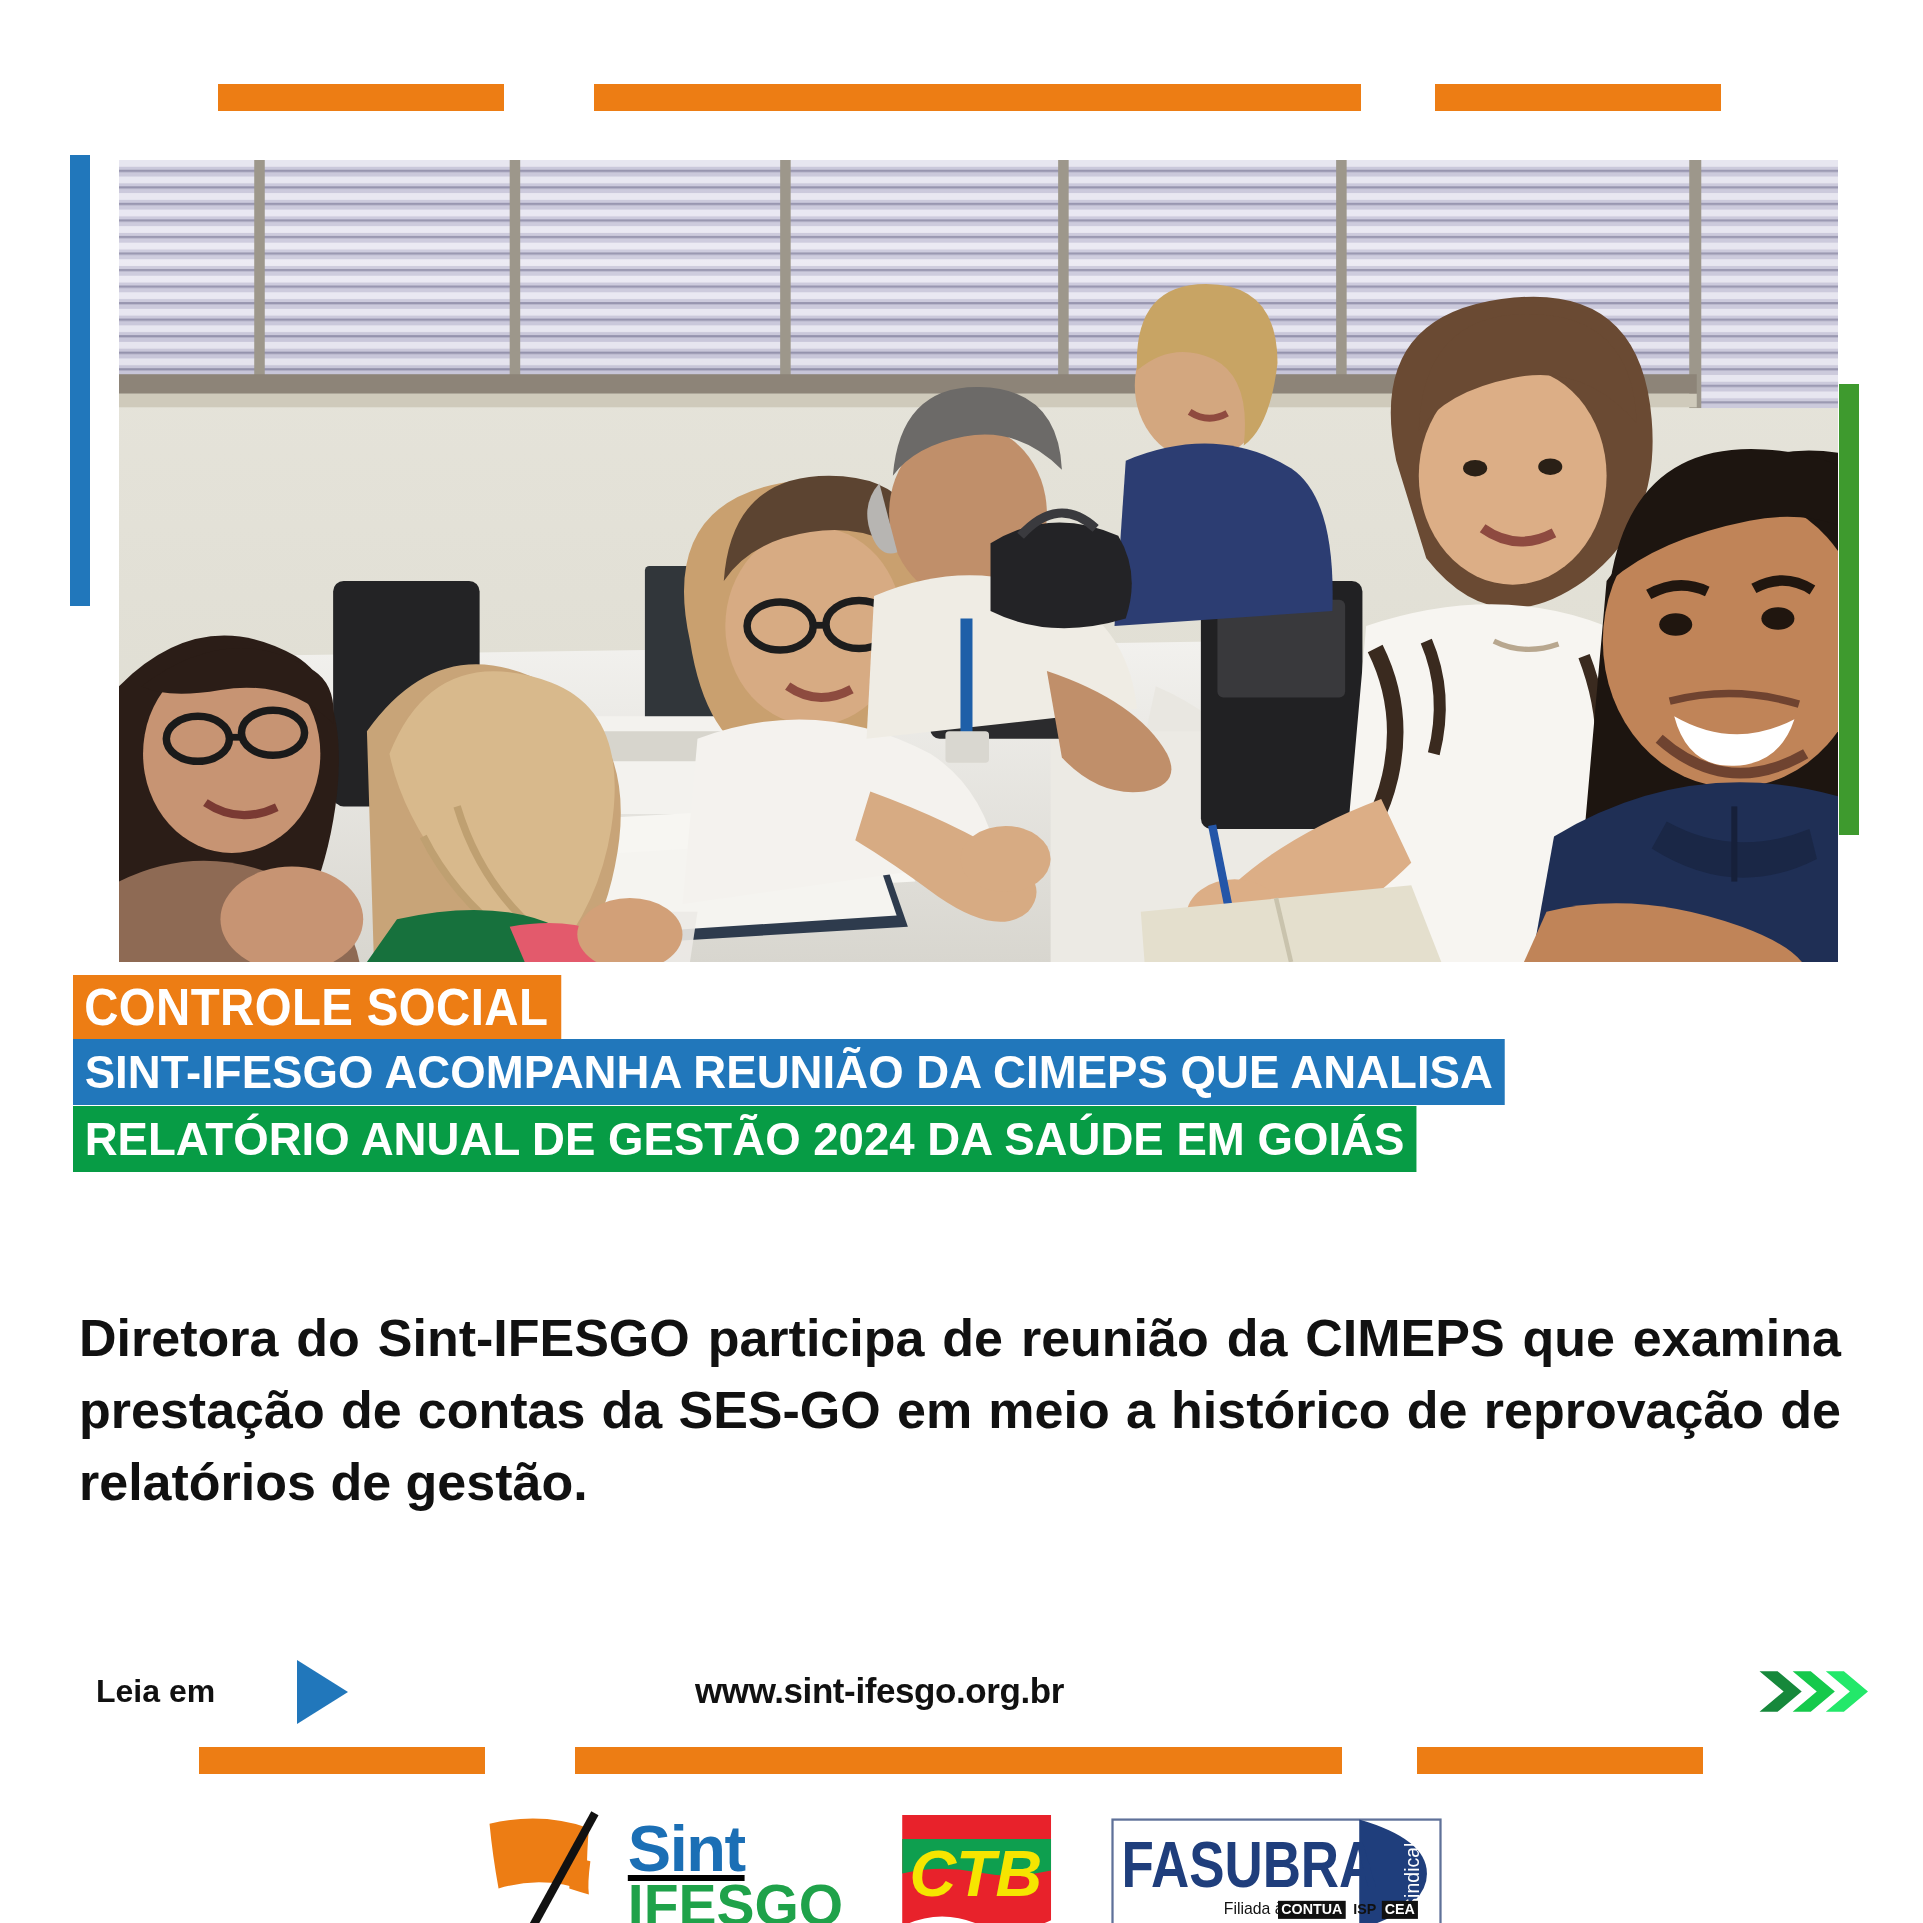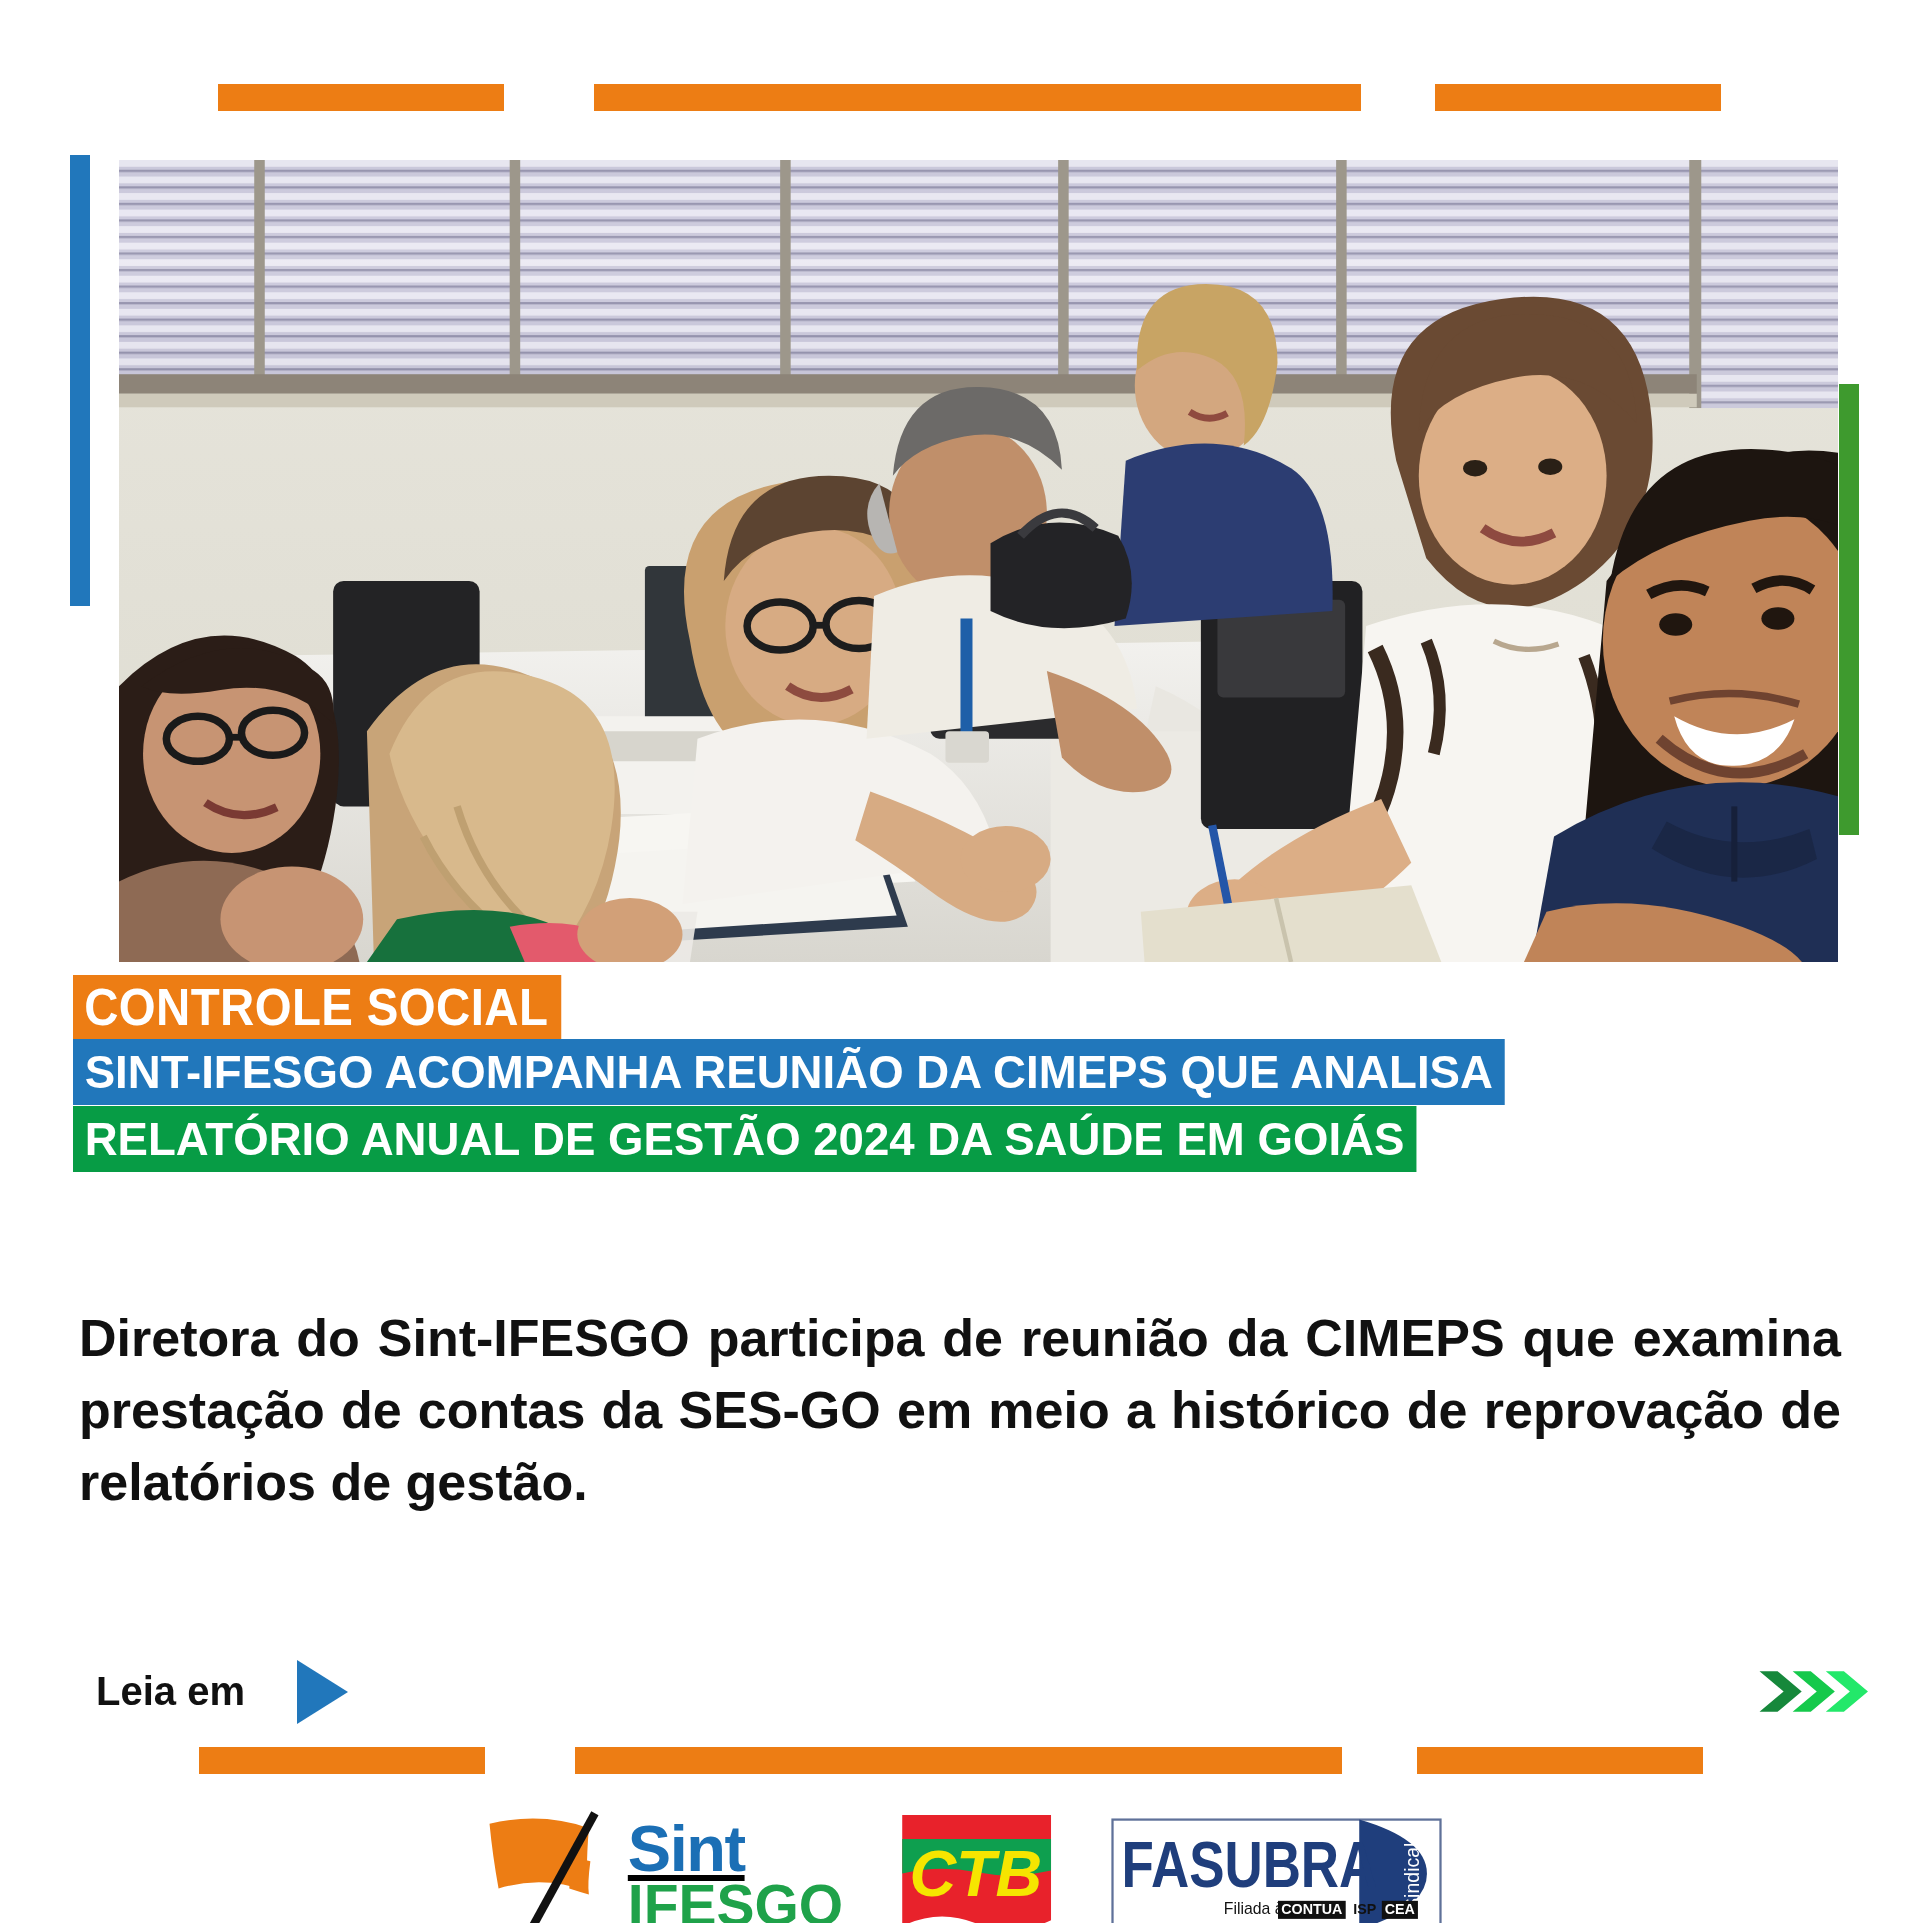--- a/index.html
+++ b/index.html
@@ -65,21 +65,21 @@
     position:absolute;left:79px;top:1278px;width:1762px;
     font-size:52px;font-weight:bold;line-height:1.38;
     color:#111111;text-align:justify;
     text-justify:inter-word;
   }
   .body-copy p{margin:0;}
 
   
   .leia{
     position:absolute;left:96px;top:1644px;
-    font-size:40px;font-weight:bold;color:#111;line-height:45px;
+    font-size:32px;font-weight:bold;color:#111;line-height:45px;
   }
   .play-tri{
     position:absolute;left:297px;top:1635px;width:0;height:0;
     border-top:32px solid transparent;border-bottom:32px solid transparent;
     border-left:51px solid #2177BB;
   }
   .site{
     position:absolute;left:695px;top:1642px;
     font-size:35px;font-weight:bold;color:#111;line-height:47px;
     letter-spacing:-0.4px;
@@ -292,20 +292,21 @@
   <div class="head-green">RELATÓRIO ANUAL DE GESTÃO 2024 DA SAÚDE EM GOIÁS</div>
 
   <div class="body-copy">
     <p>Diretora do Sint-IFESGO participa de reunião da CIMEPS que examina prestação de contas da SES-GO em meio a histórico de reprovação de relatórios de gestão.</p>
   </div>
 
   <div class="leia">Leia em</div>
 
   <div class="play-tri"></div>
 
+  <div class="site">www.sint-ifesgo.org.br</div>
 
   <div class="chevrons">
     <svg viewBox="0 0 150 62" width="113" height="47">
       <path d="M2 4 L34 31 L2 58 L26 58 L58 31 L26 4 Z" fill="#16883B"></path>
       <path d="M46 4 L78 31 L46 58 L70 58 L102 31 L70 4 Z" fill="#15C94B"></path>
       <path d="M90 4 L122 31 L90 58 L114 58 L146 31 L114 4 Z" fill="#23E86A"></path>
     </svg>
   </div>
 
   <div class="bar bot-bar-1"></div>

